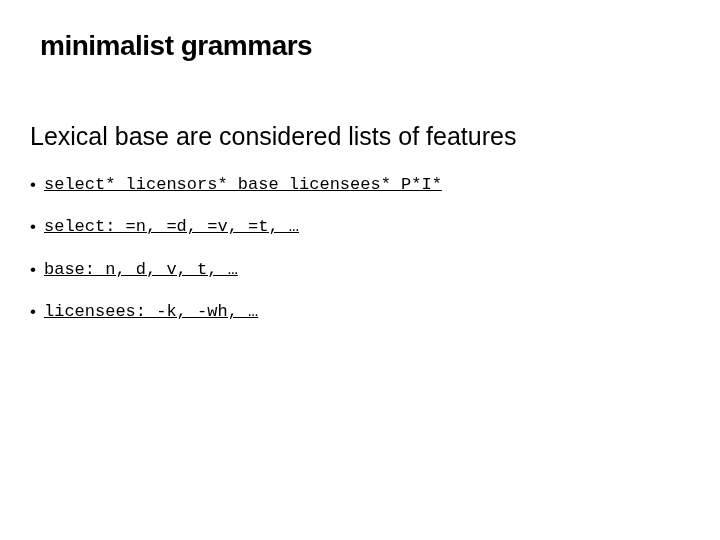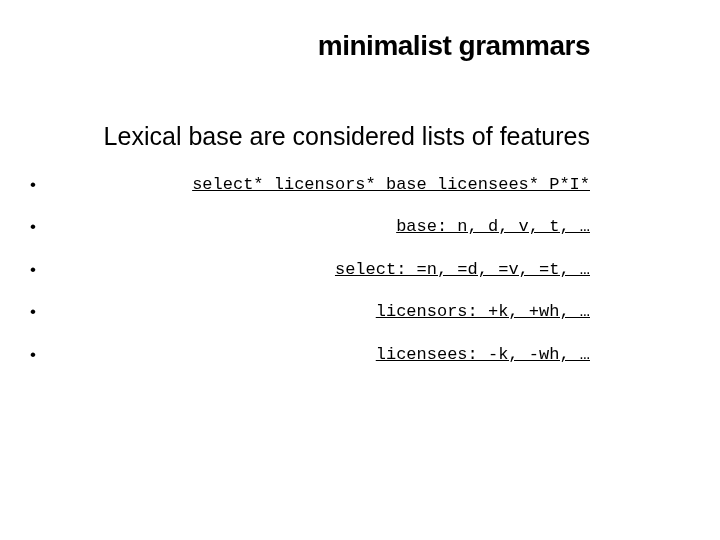--- a/index.html
+++ b/index.html
@@ -1,17 +1,17 @@
 <!DOCTYPE html>
 <html><head>
 <meta charset="utf-8">
 <style>
   * { margin: 0; padding: 0; box-sizing: border-box; }
   html, body { width: 720px; height: 540px; background: #fff; font-family: Arial, Helvetica, sans-serif; color: #000; }
-  .slide { width: 620px; height: 540px; position: relative; padding: 30px 30px 30px 30px; text-align: right; }
+  .slide { width: 620px; height: 540px; position: relative; padding: 30px 30px 30px 30px; }
   .title {
     font-family: "Arial Black", Arial, sans-serif;
     font-weight: 900;
     font-size: 28px;
     letter-spacing: -0.5px;
     margin-left: 10px;
     margin-bottom: 60px;
   }
   .intro {
     font-family: Arial, Helvetica, sans-serif;
@@ -42,18 +42,17 @@
 
 <div class="slide">
   <h1 class="title">minimalist grammars</h1>
 
   <p class="intro">
     <span>Lexical base are considered </span><span class="ital">lists of features</span>
   </p>
 
   <ul class="bullets">
     <li>select* licensors* base licensees* P*I*</li>
+    <li>select: =n, =d, =v, =t, …</li>
     <li>base: n, d, v, t, …</li>
-    <li>select: =n, =d, =v, =t, …</li>
-    <li>licensors: +k, +wh, …</li>
     <li>licensees: -k, -wh, …</li>
   </ul>
 </div>
 
 </body></html>

